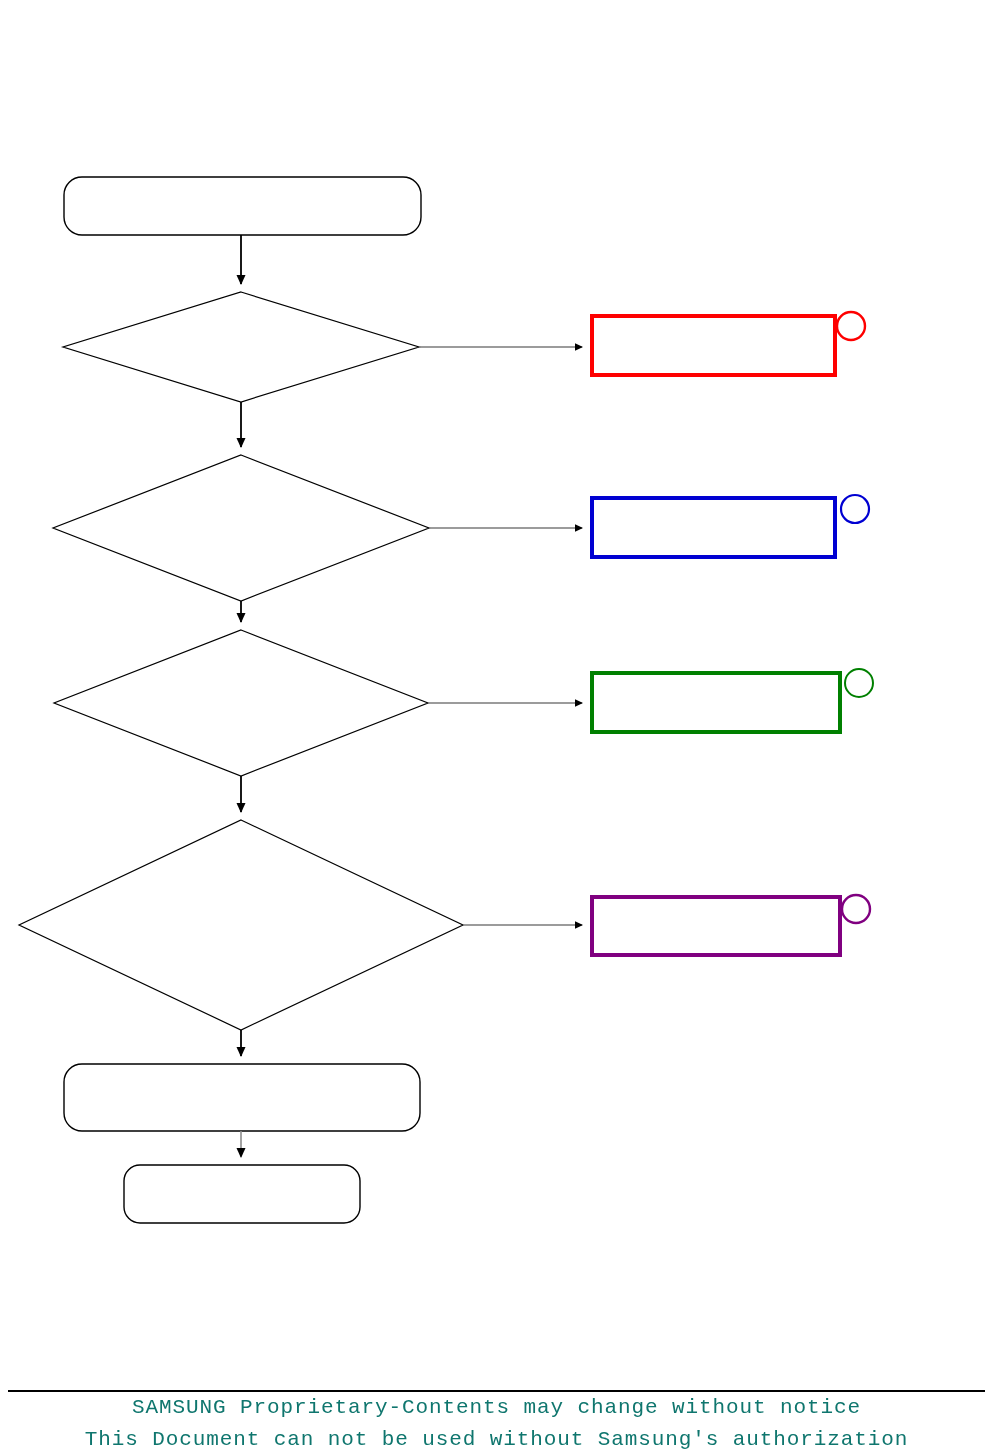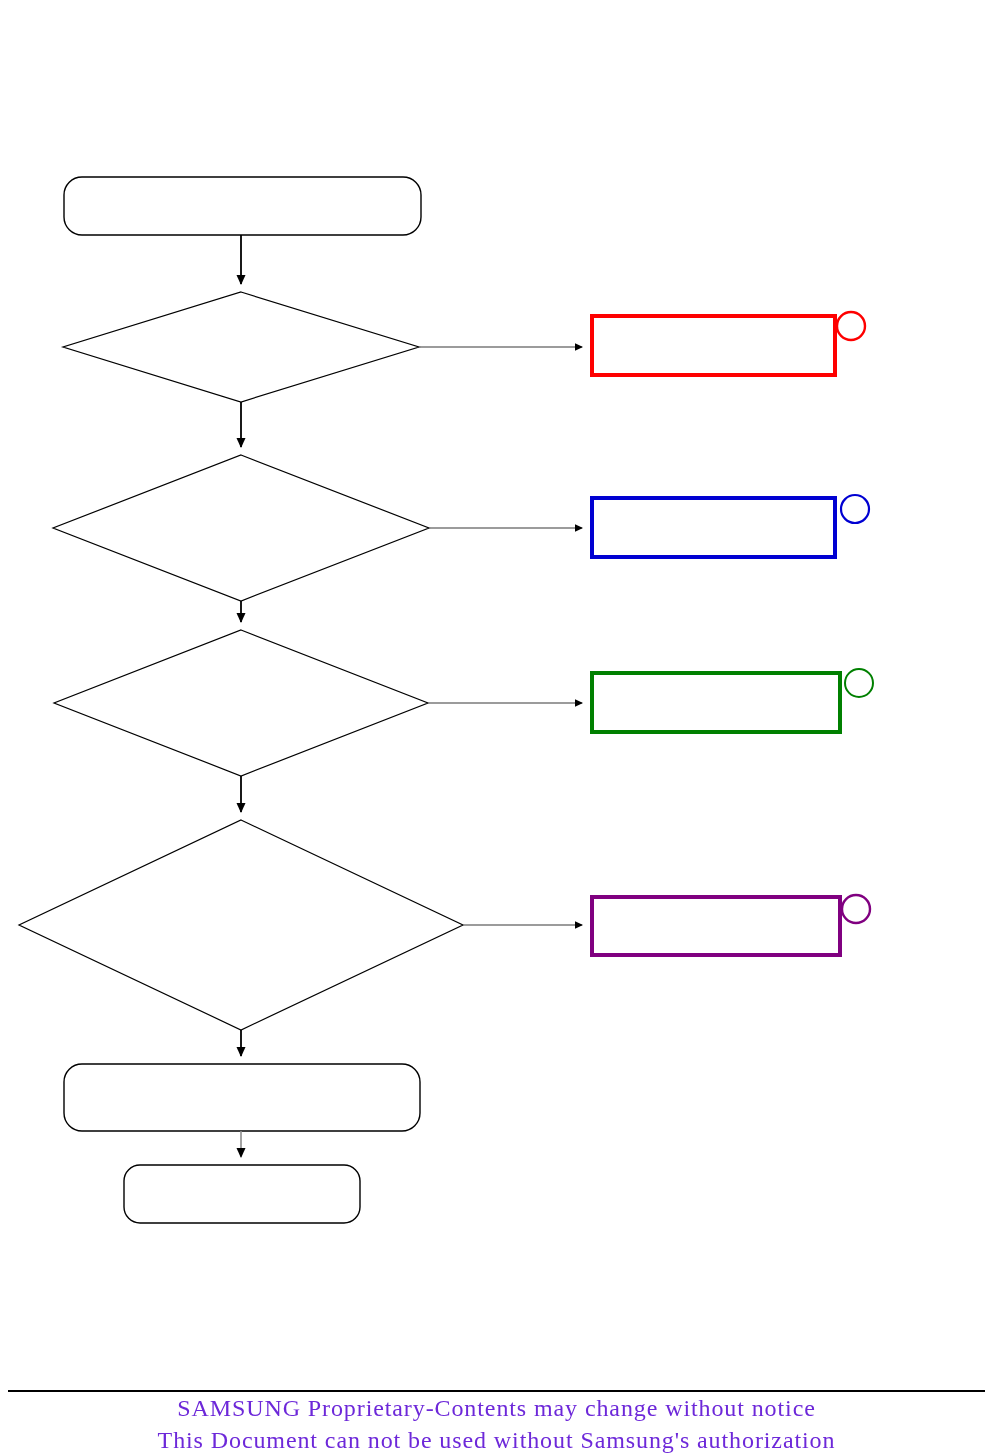--- a/index.html
+++ b/index.html
@@ -36,25 +36,25 @@
   .footer-rule {
     position: absolute;
     left: 8px;
     top: 1390px;
     width: 977px;
     height: 0;
     border-top: 2px solid #000000;
   }
   .footer-line {
     display: block;
-    font-family: Liberation Serif, serif;
-    font-size: 24px;
+    font-family: Liberation Mono, monospace;
+    font-size: 21px;
     line-height: 32px;
     letter-spacing: 0.9px;
-    color: #6d28d9;
+    color: #0f766e;
     white-space: pre;
   }
   .shape-label {
     position: absolute;
     display: flex;
     align-items: center;
     justify-content: center;
     text-align: center;
     font-family: "Liberation Sans", sans-serif;
     font-size: 15px;

